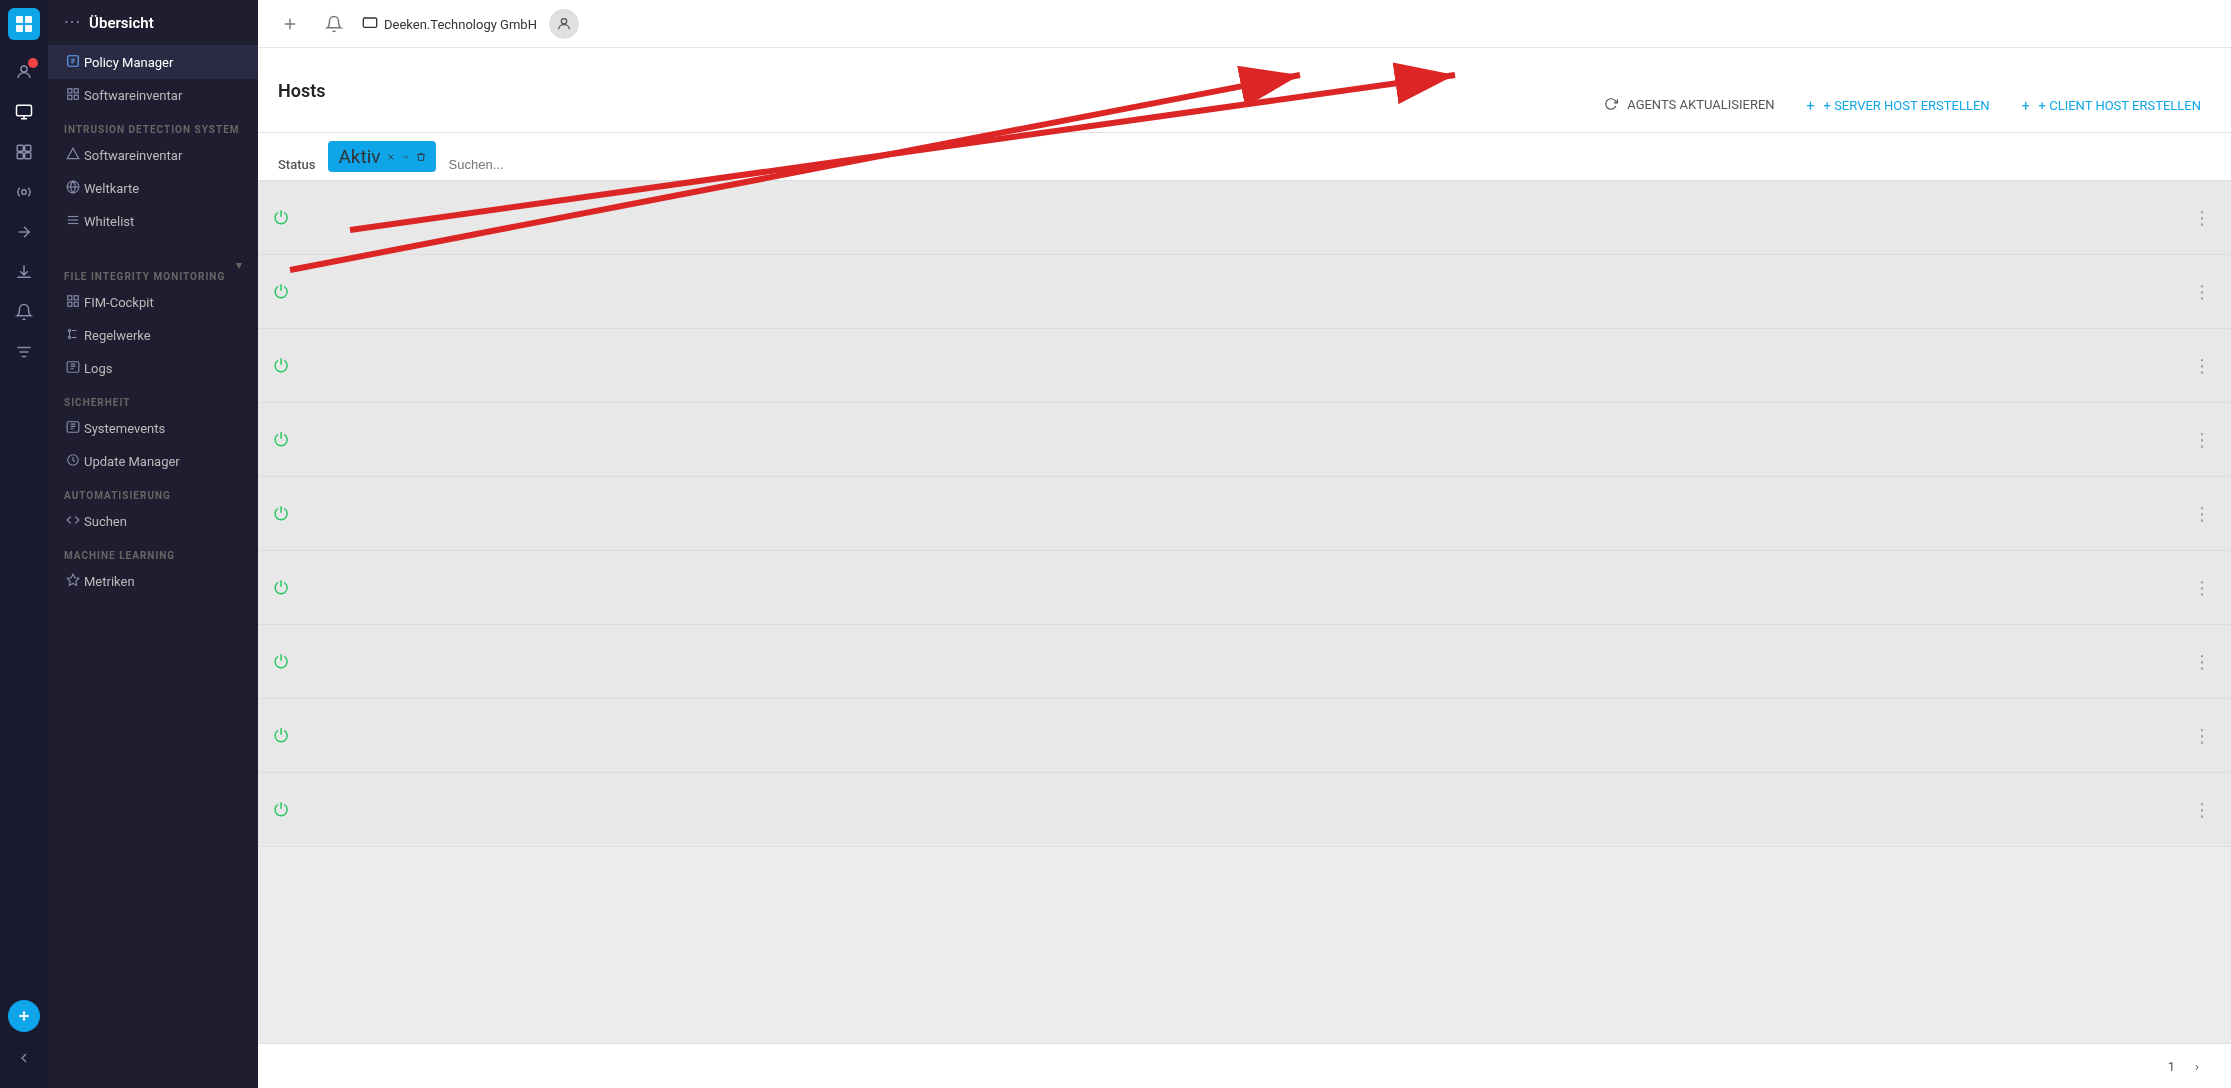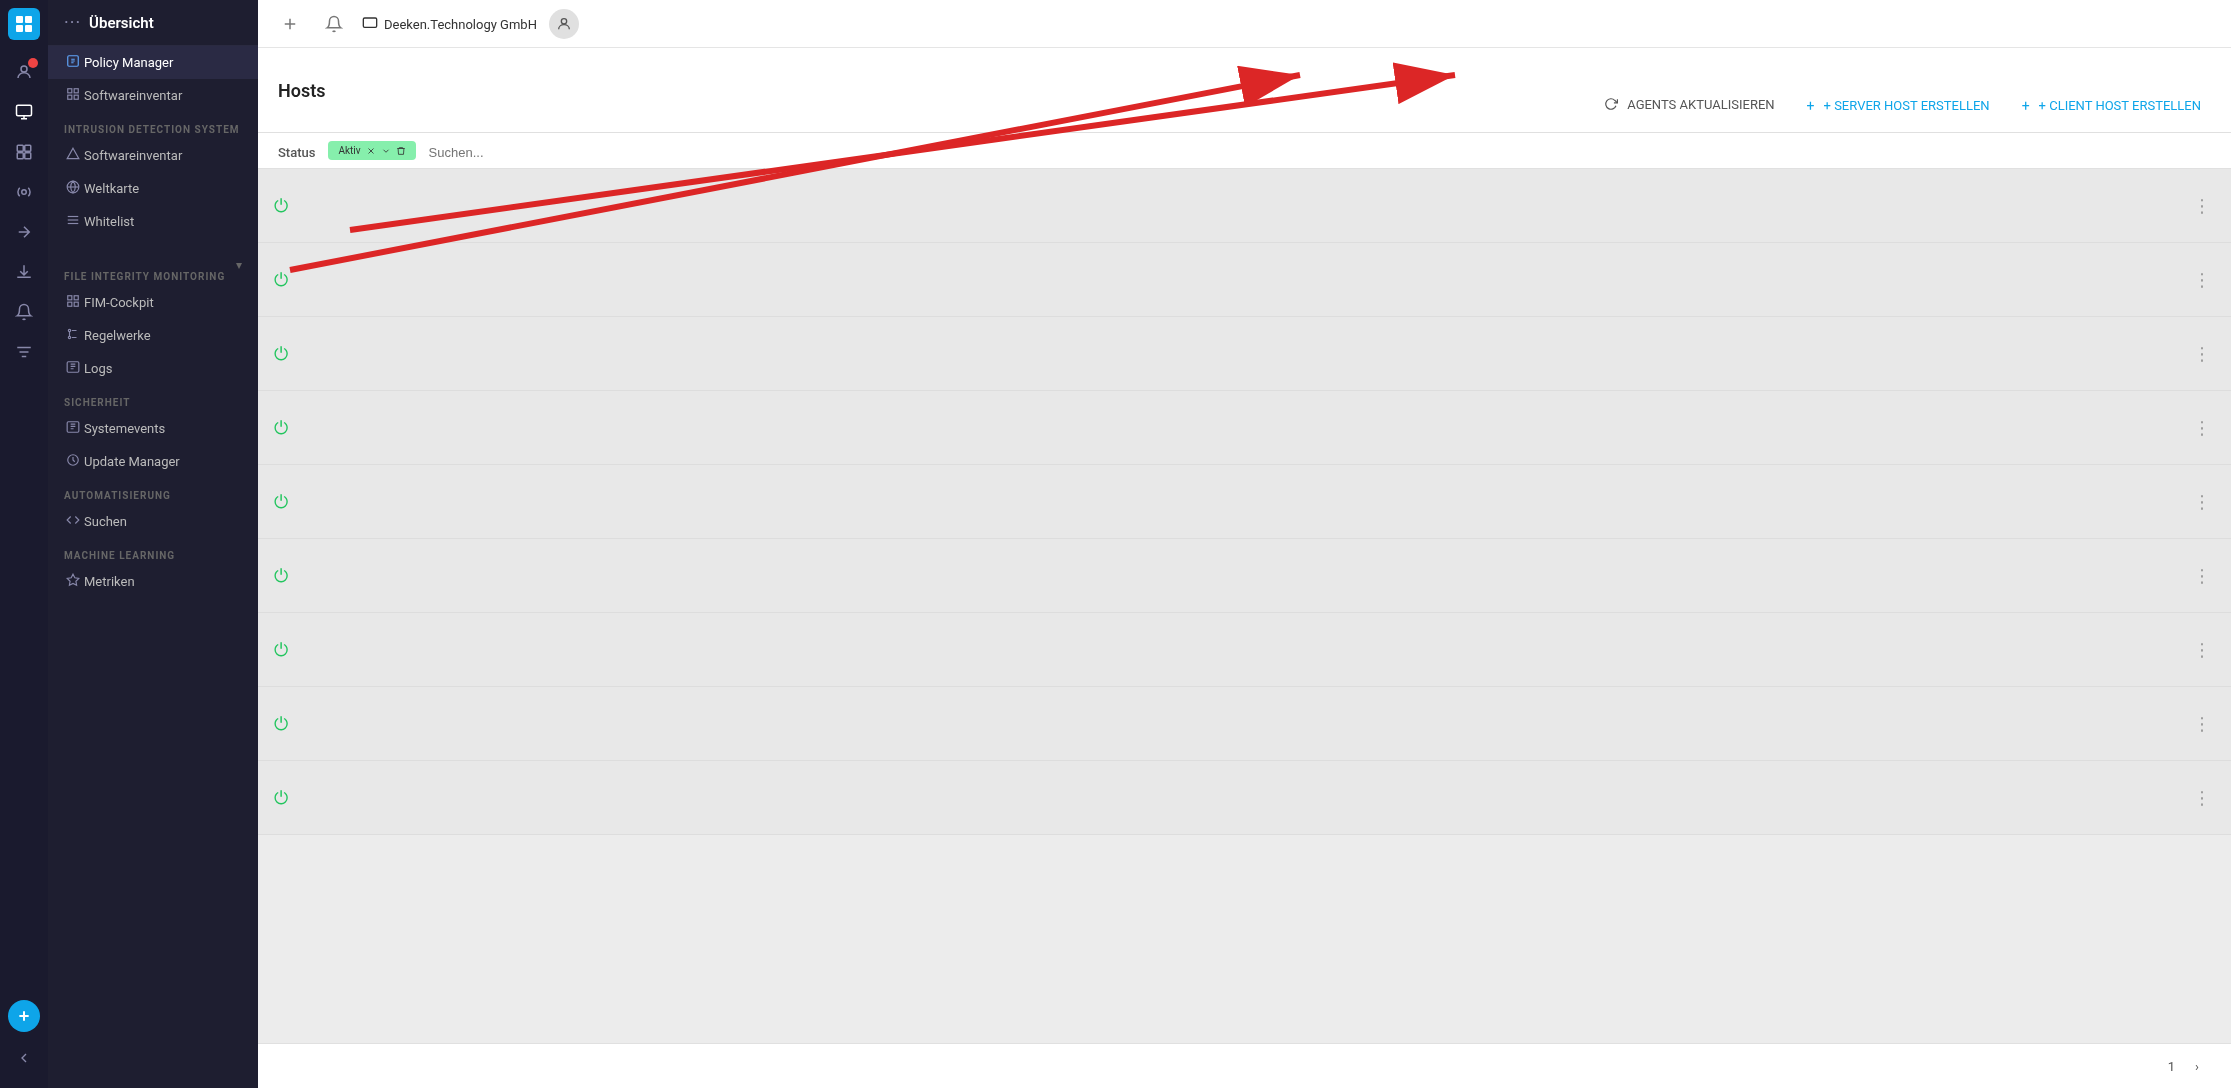--- a/index.html
+++ b/index.html
@@ -199,24 +199,24 @@
     
     .filter-bar {
       background: #fff;
       border-bottom: 1px solid #e0e0e0;
       padding: 8px 20px;
       display: flex; align-items: flex-end; gap: 13px;
       flex-shrink: 0;
     }
     .filter-bar .filter-tag {
       display: flex; align-items: center; gap: 5px;
-      background: #86efac;
+      background: #0ea5e9;
       border-radius: 4px;
       padding: 4px 10px;
-      font-size: 10px;
+      font-size: 19px;
       color: #333;
     }
     .filter-bar .search-input {
       border: none; outline: none;
       font-size: 13px; color: #666;
       background: transparent;
     }
     .filter-bar .status-label { font-size: 13px; color: #555; font-weight: 500; }
 
     

